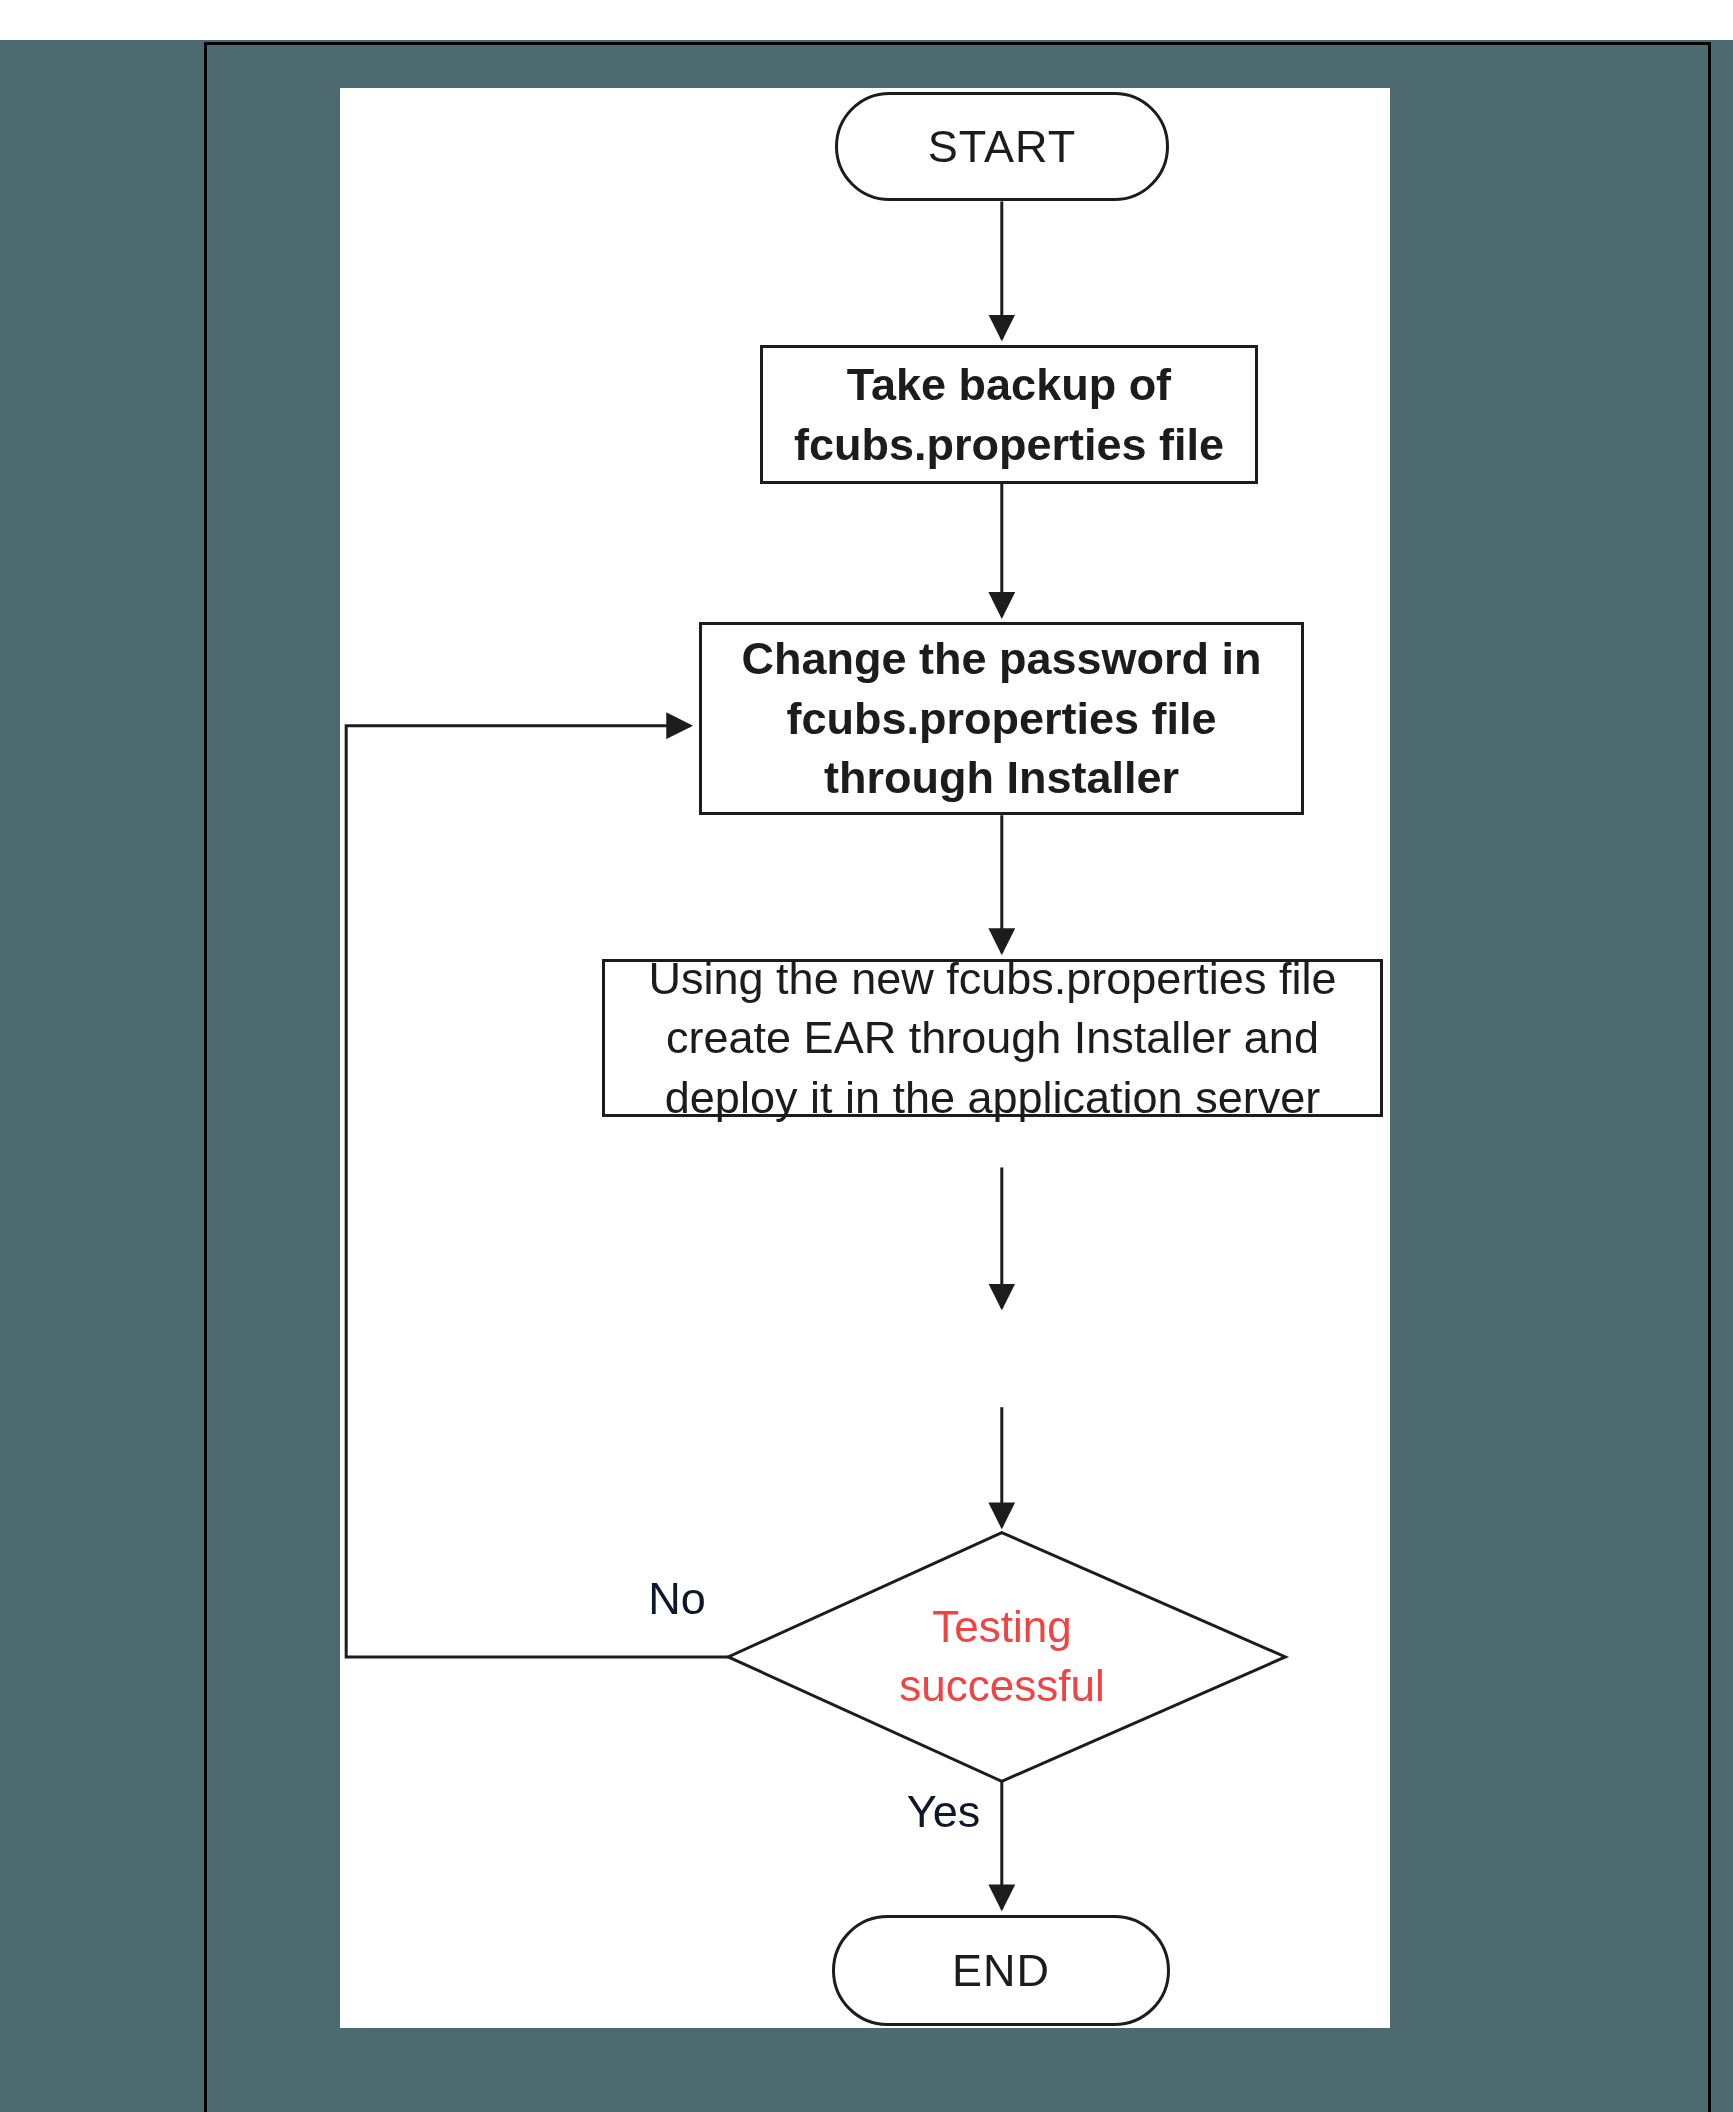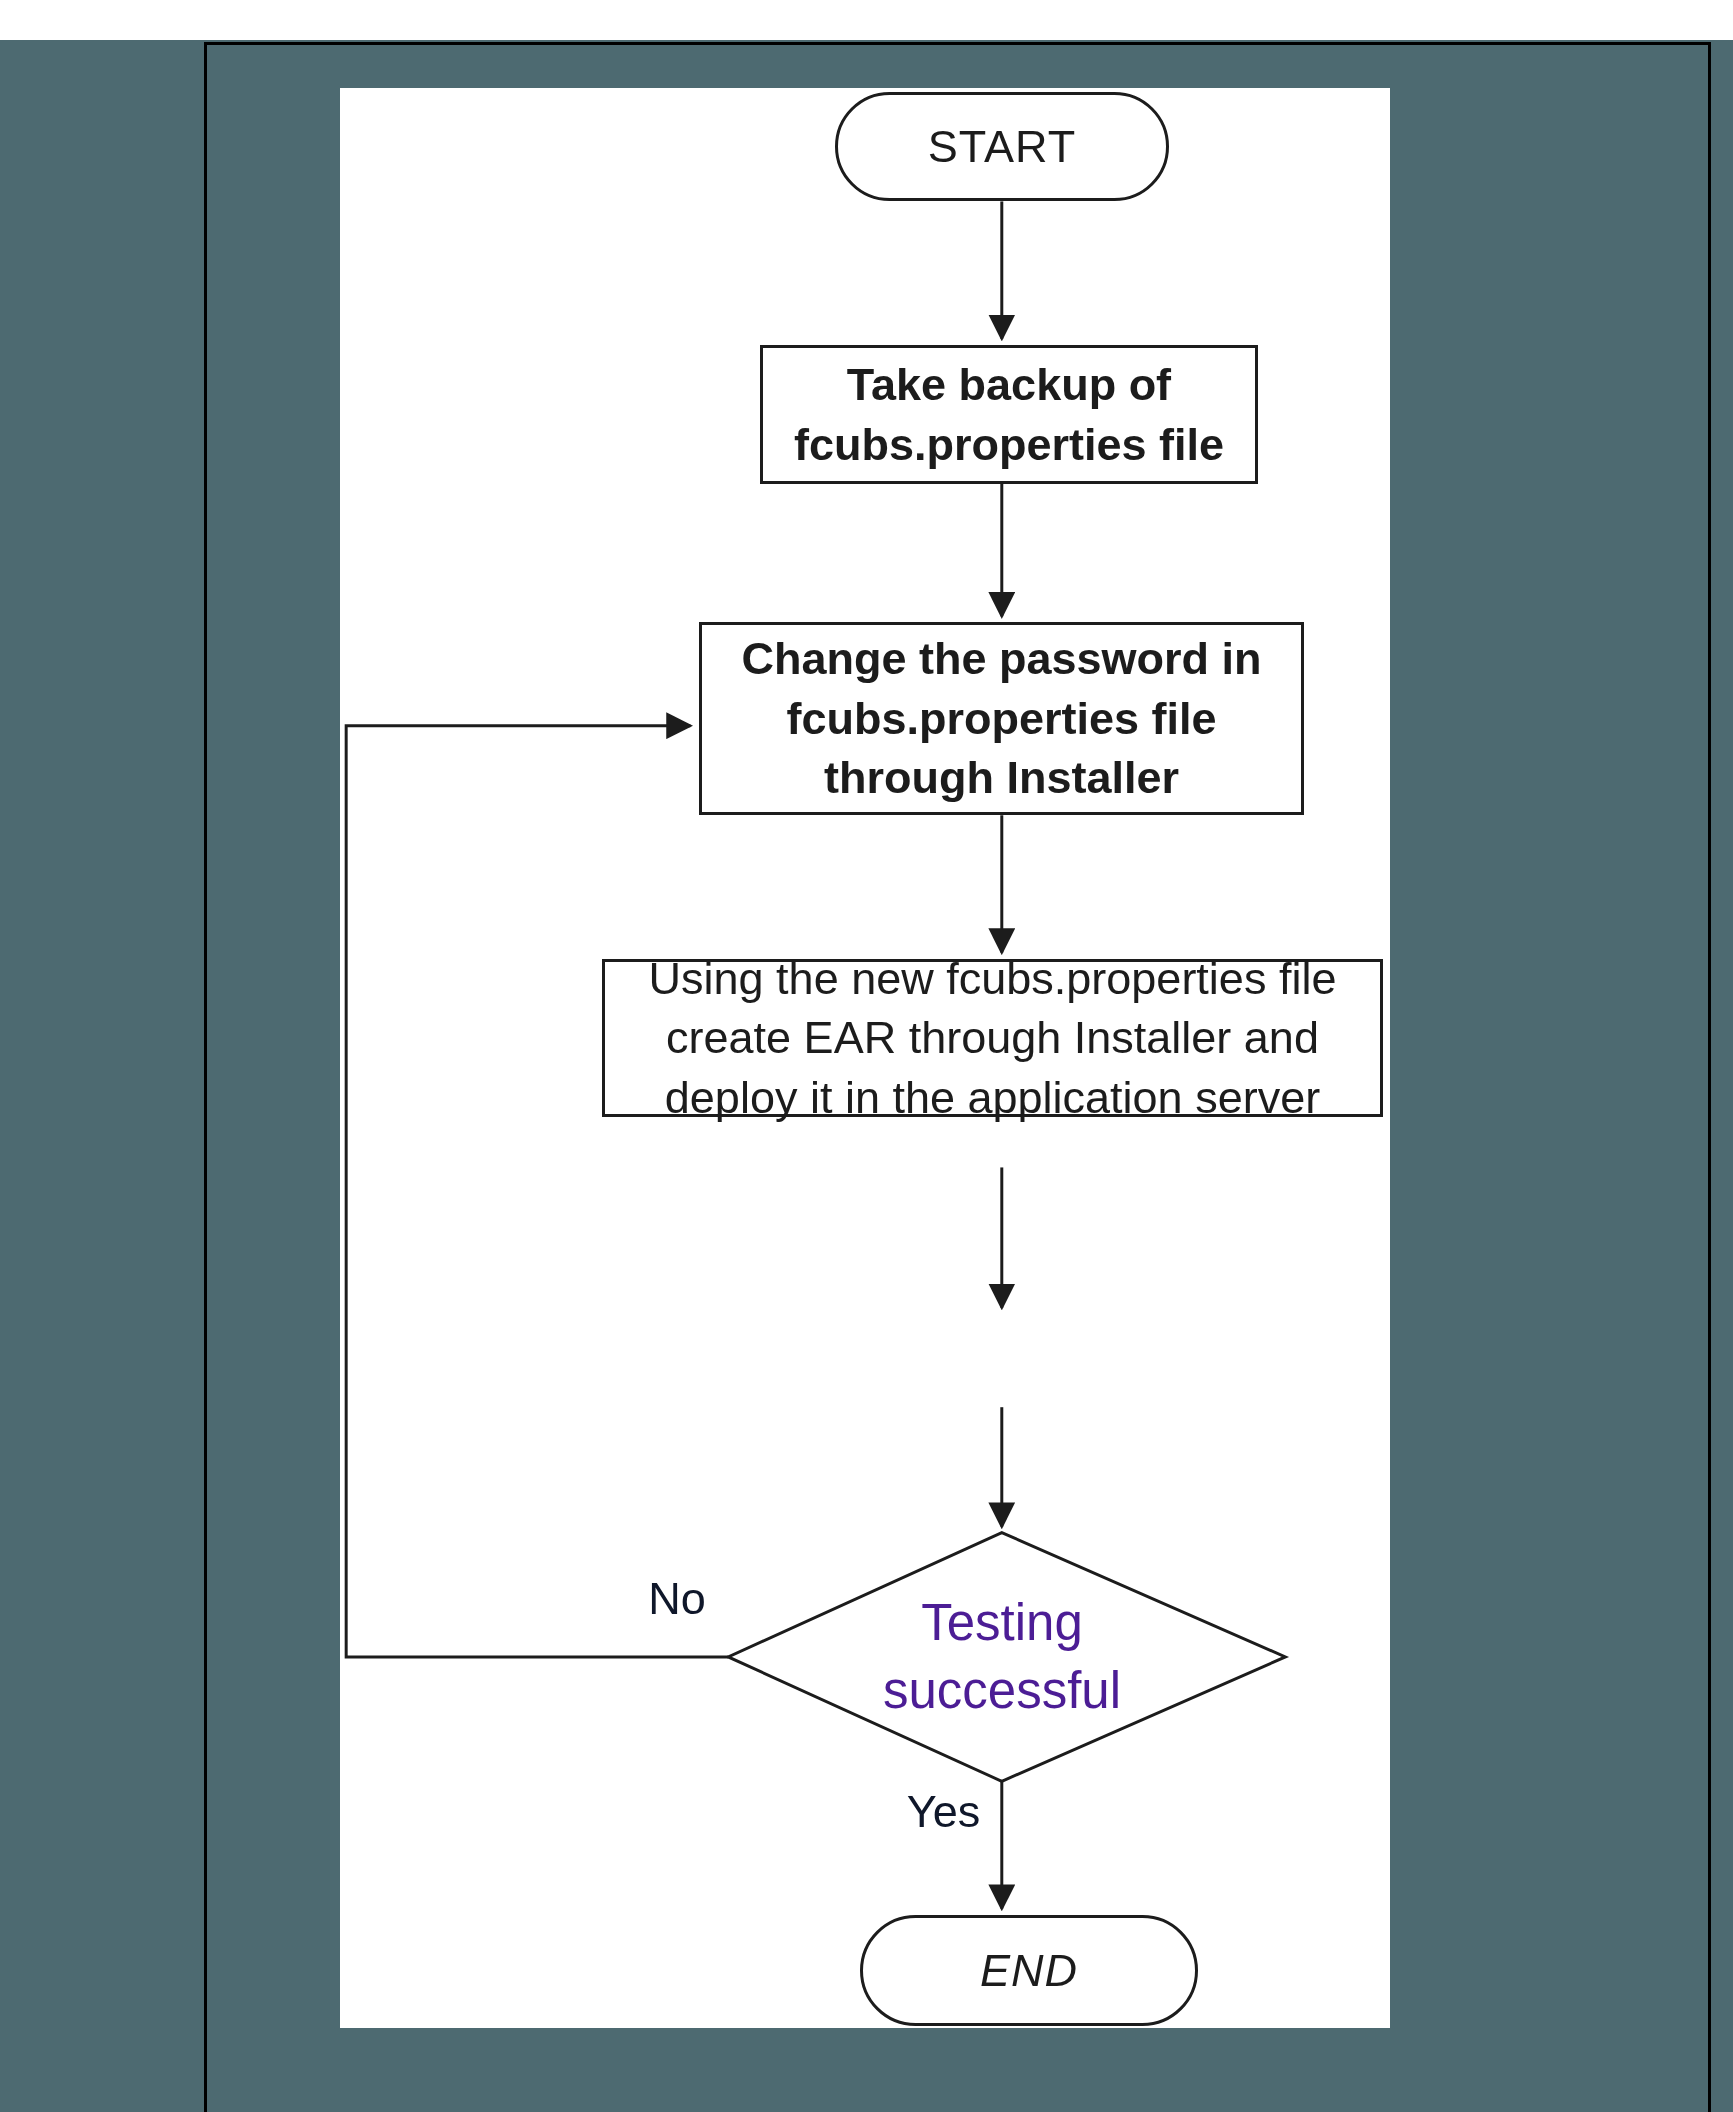--- a/index.html
+++ b/index.html
@@ -60,41 +60,41 @@
   }
   .diamond-label {
     position: absolute;
     box-sizing: border-box;
     background: transparent;
     border: none;
     display: flex;
     align-items: center;
     justify-content: center;
     text-align: center;
-    font-size: 51px;
+    font-size: 44px;
     line-height: 1.32;
     white-space: pre-line;
-    color: #4c1d95;
+    color: #ef4444;
   }
   .edge-label {
     position: absolute;
     font-size: 45px;
     line-height: 1.1;
     text-align: center;
     color: #0f172a;
     white-space: nowrap;
   }
   
   #node-start        { left: 495px;  top: 4px;    width: 334px; height: 109px; }
   #node-backup       { left: 420px;  top: 257px;  width: 498px; height: 139px; font-weight: bold; }
   #node-change       { left: 359px;  top: 534px;  width: 605px; height: 193px; font-weight: bold; }
   #node-create-ear   { left: 262px;  top: 871px;  width: 781px; height: 158px; }
   #node-test         { left: 376px;  top: 1226px; width: 517px; height: 94px;  }
   #node-decision     { left: 453px;  top: 1494px; width: 418px; height: 149px; }
-  #node-end          { left: 520px;  top: 1827px; width: 338px; height: 111px; font-style: italic; }
+  #node-end          { left: 492px;  top: 1827px; width: 338px; height: 111px; }
   #edge-label-no     { left: 287px;  top: 1486px; width: 100px; }
   #edge-label-yes    { left: 544px;  top: 1699px; width: 119px; }
 </style>
 </head>
 <body>
 
 <div class="page">
   <div class="frame"></div>
 
   <div class="canvas">

